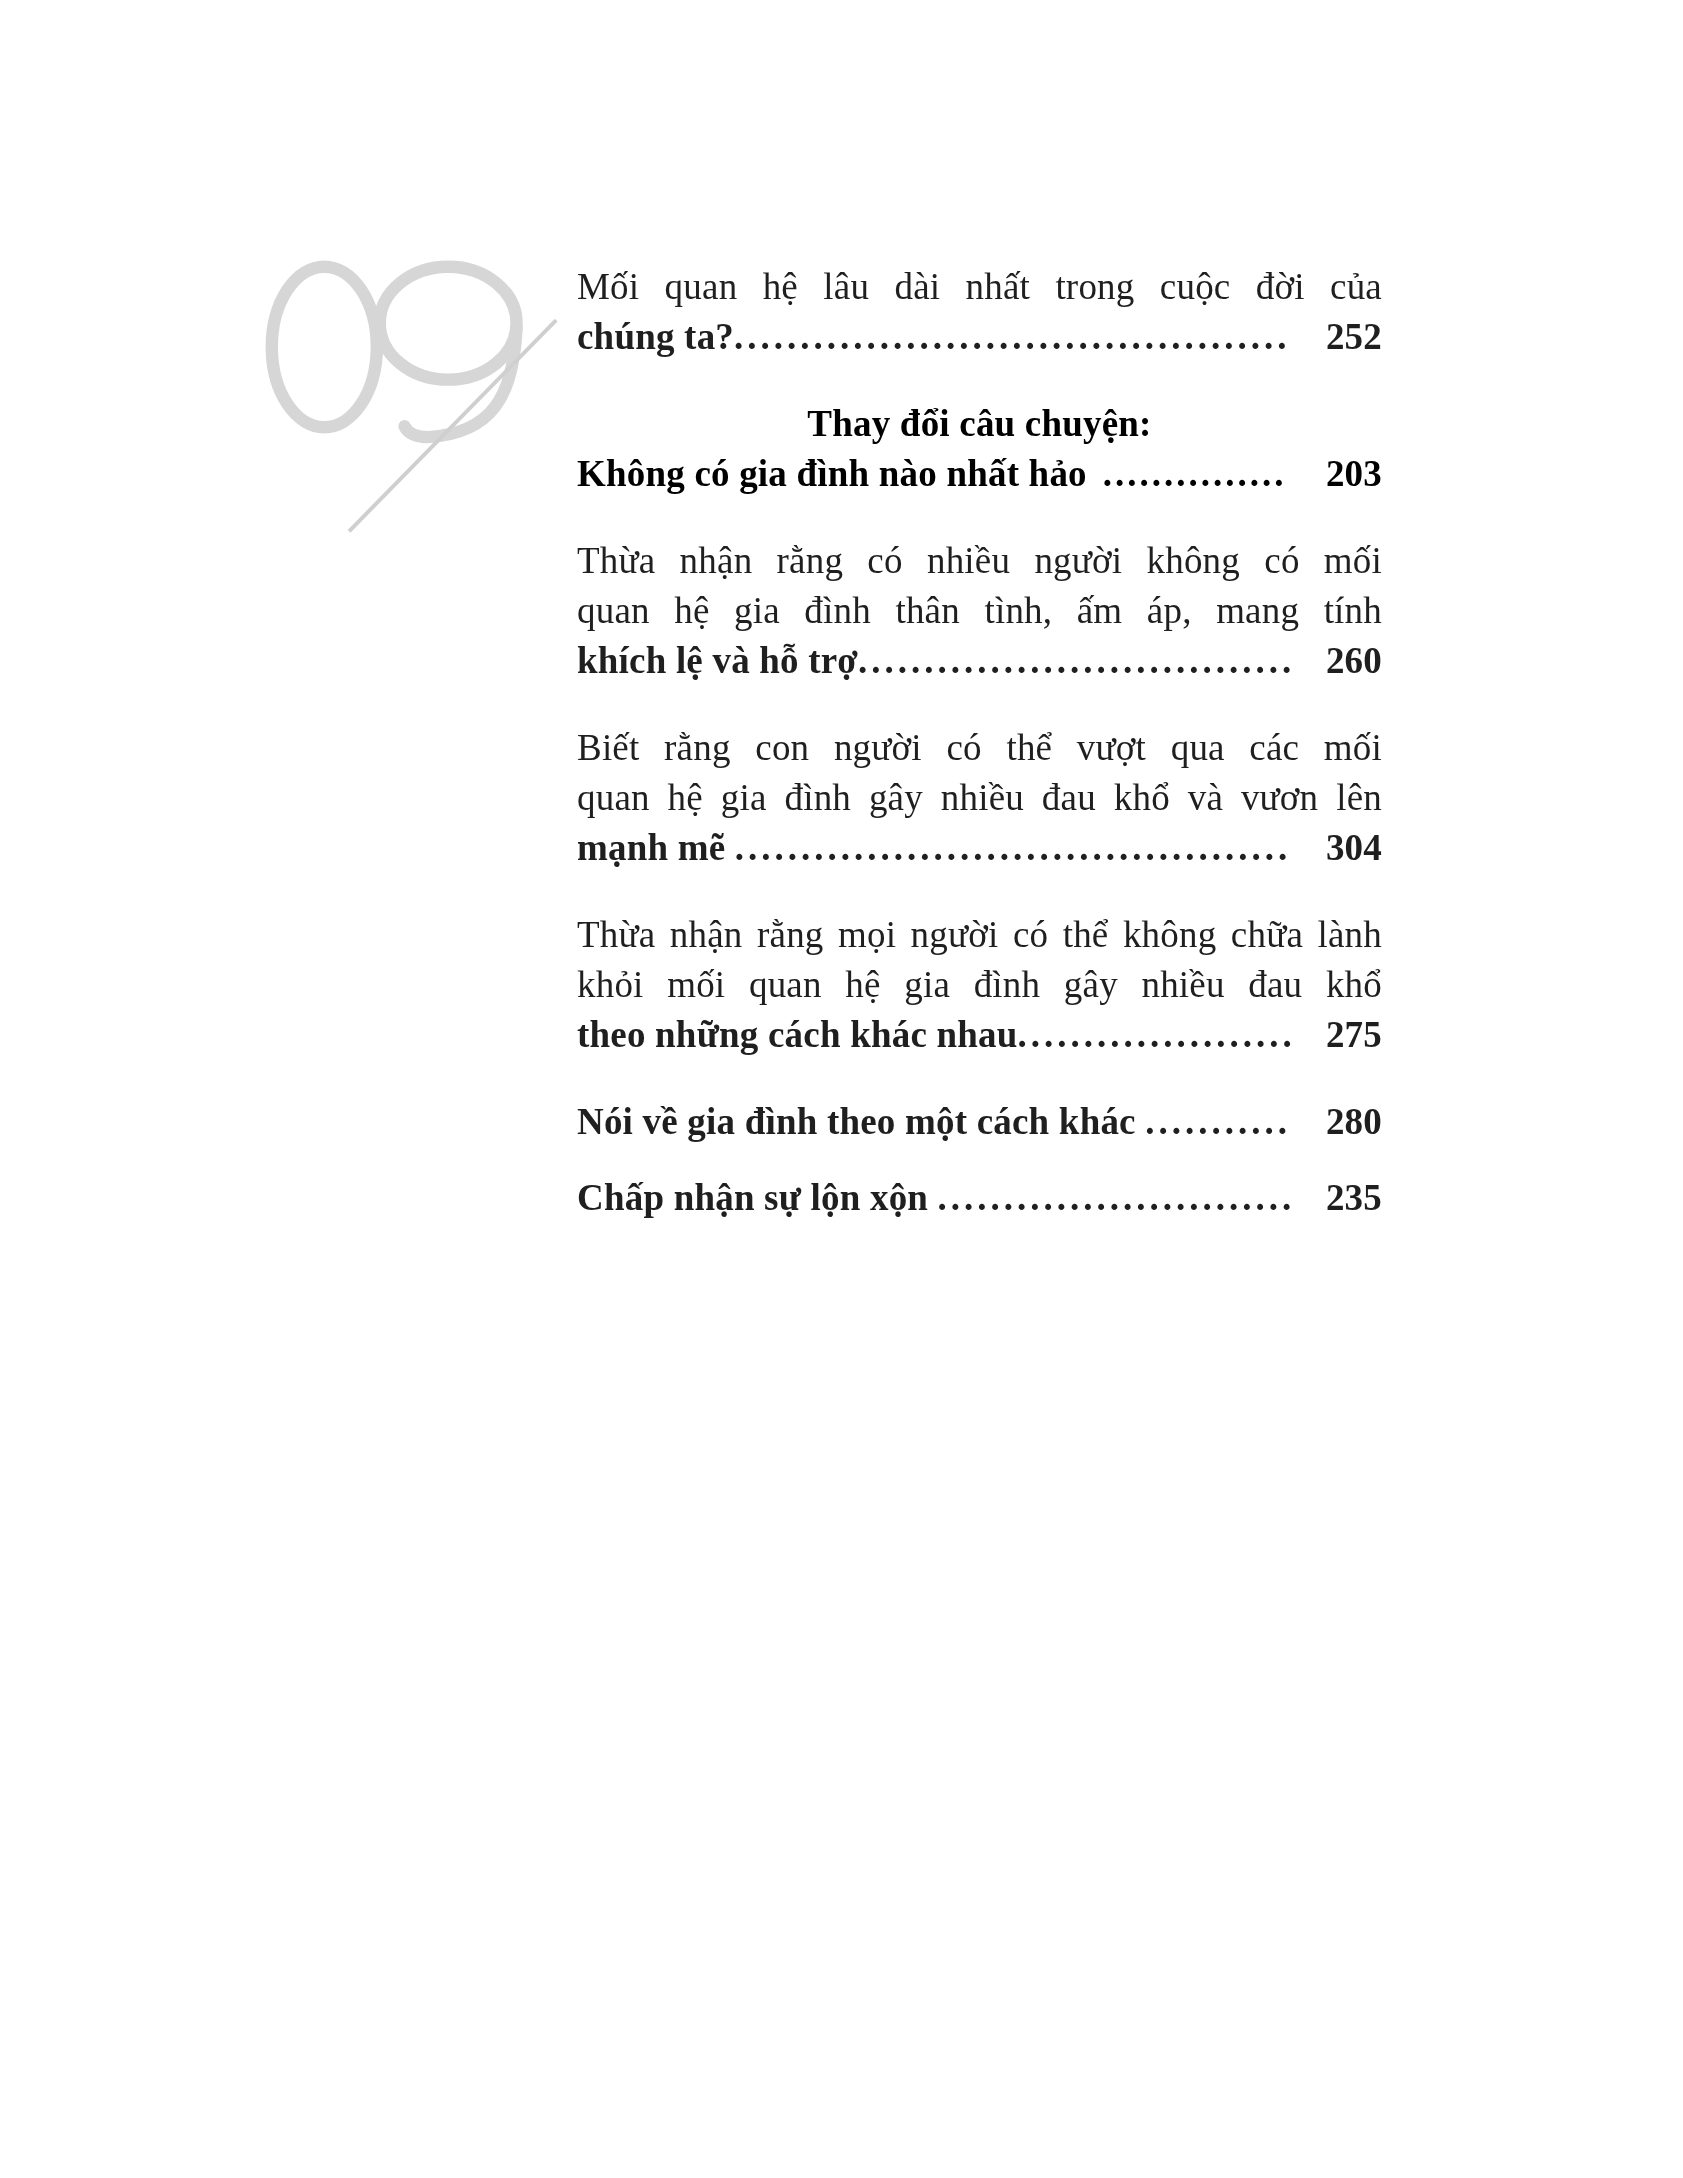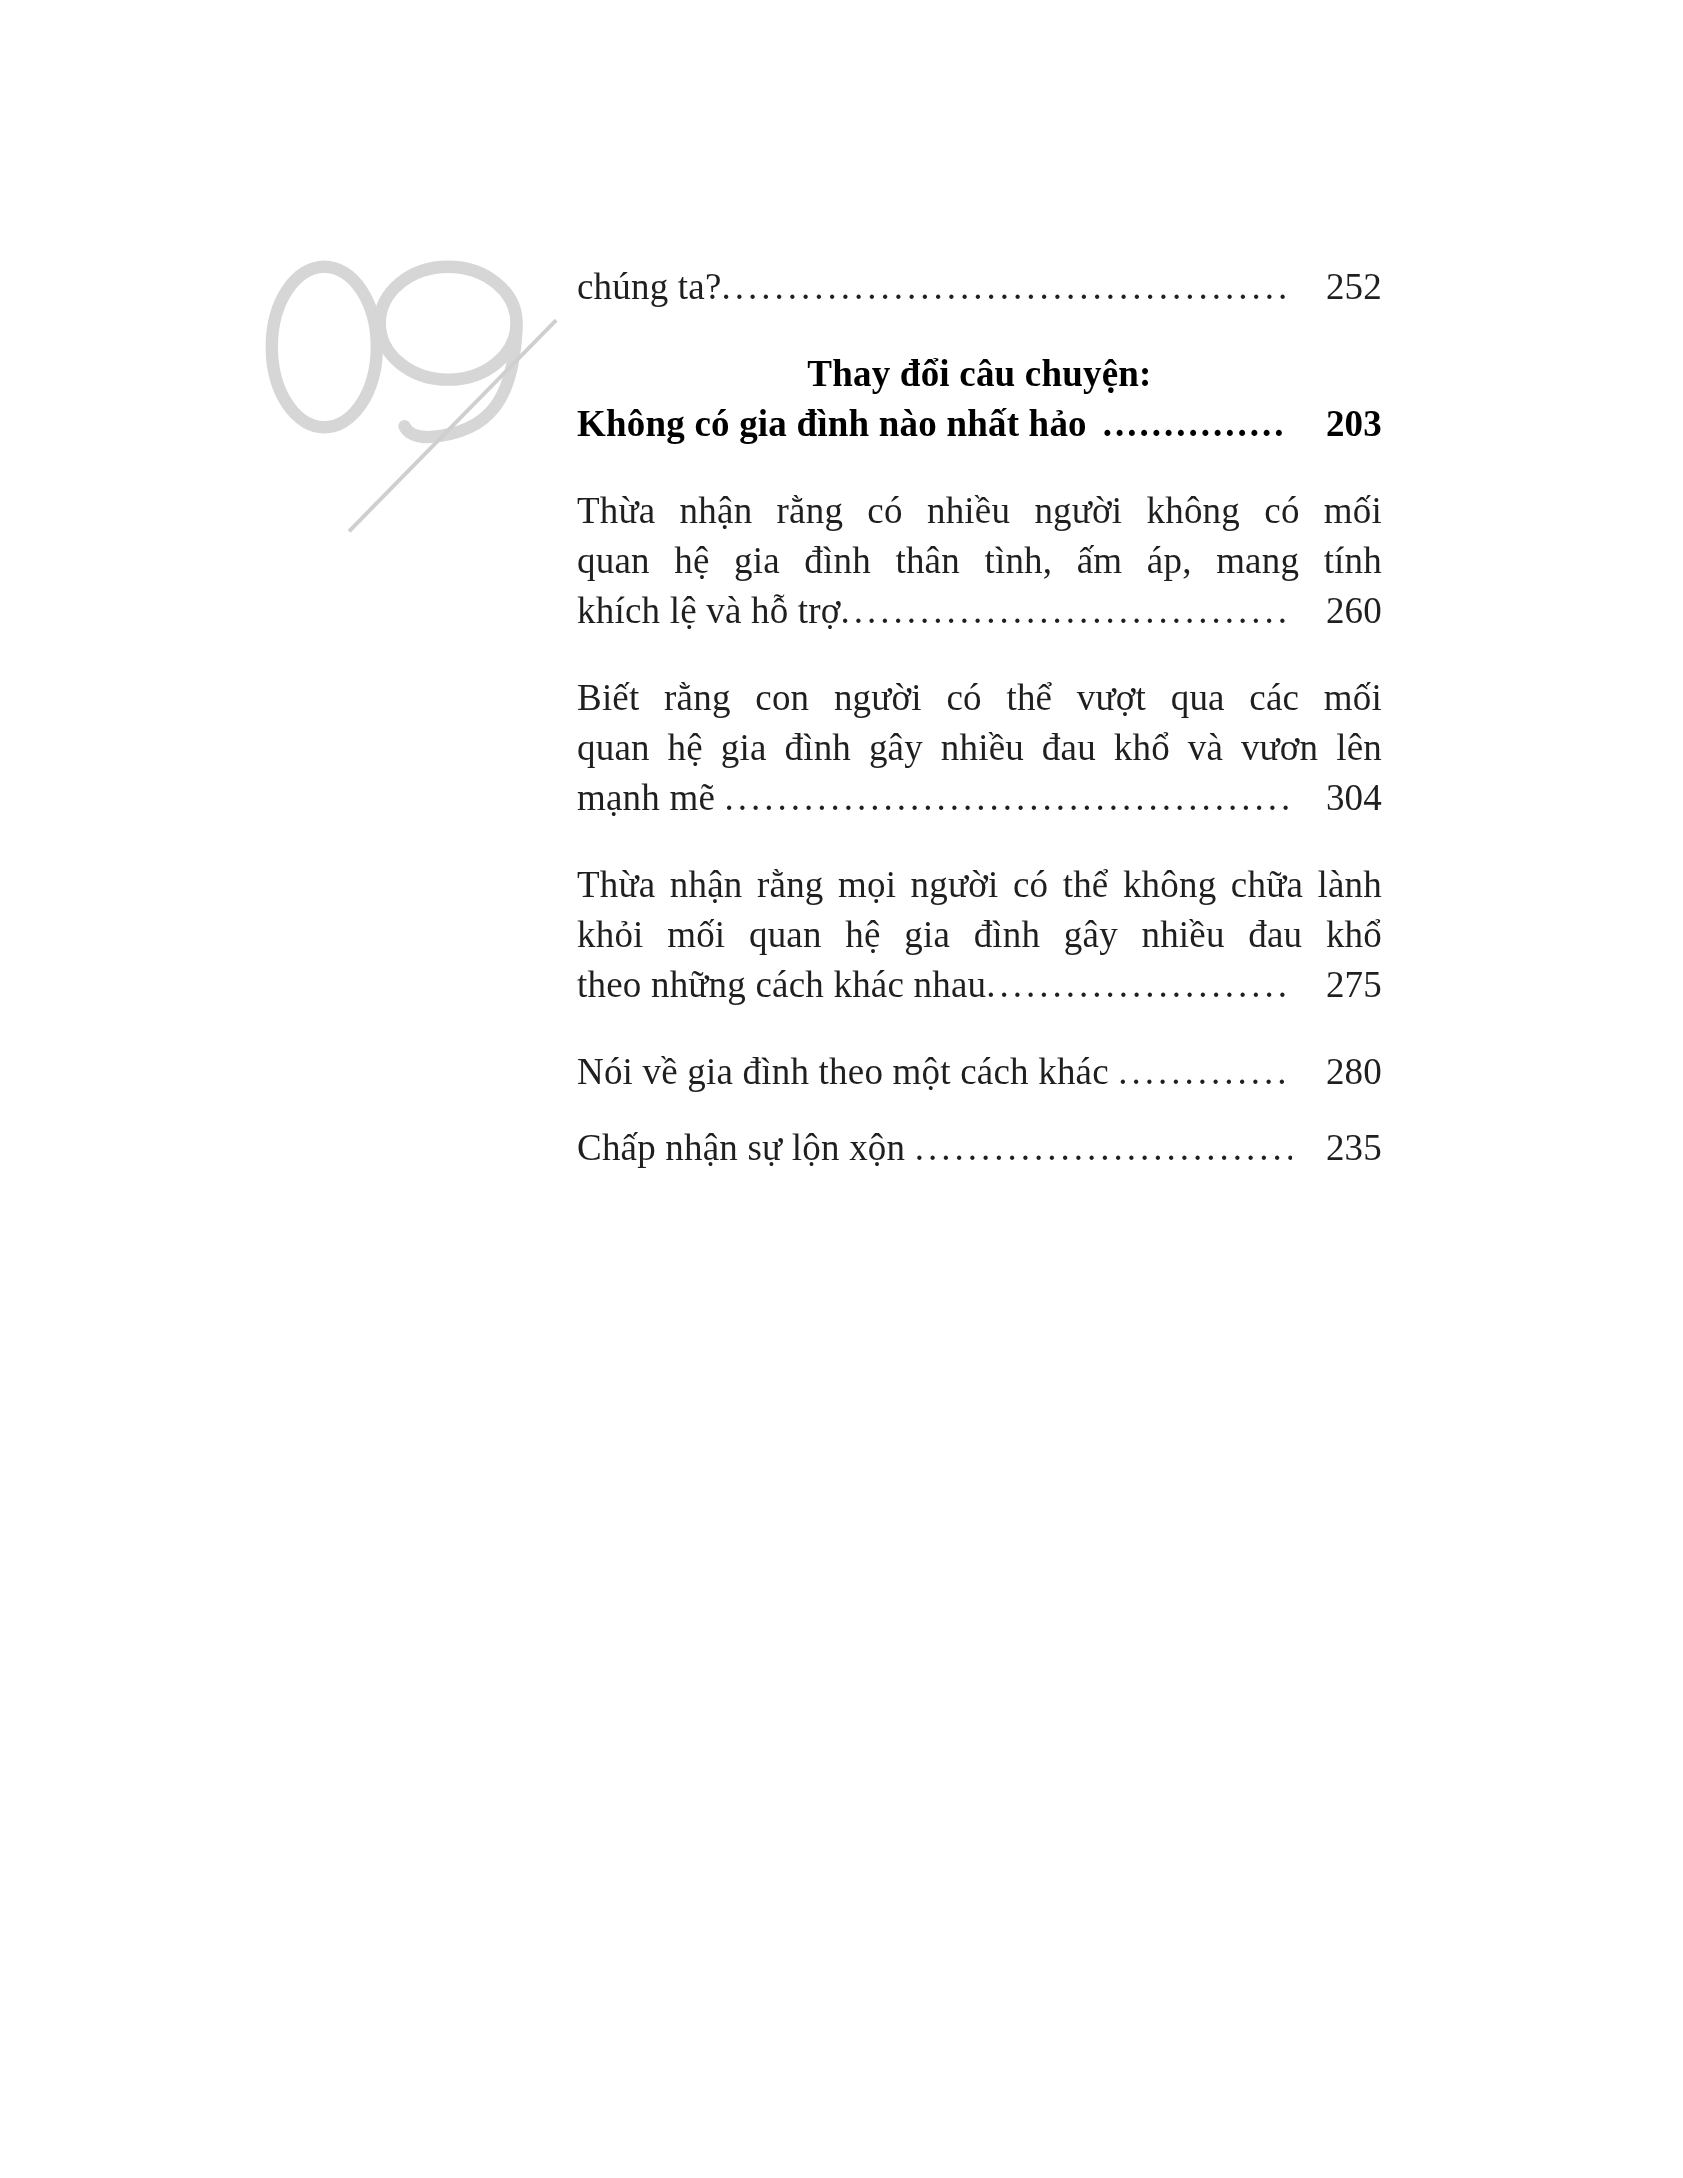--- a/index.html
+++ b/index.html
@@ -36,21 +36,21 @@
   }
 
   .entry { margin-bottom: 37px; }
   .entry-heading { font-weight: bold; color: #000000; }
   .entry-single.extra-gap { margin-top: 12px; }
   .entry-single { margin-bottom: 26px; }
 
   .line-just { text-align: justify; text-align-last: justify; }
   .line-plain { text-align: center; }
 
-  .line-last { display: flex; align-items: baseline; }
+  .line-last { display: flex; align-items: baseline; font-weight: bold; }
   .line-last .txt { flex: 0 0 auto; white-space: pre; }
   .dots {
     flex: 1 1 auto;
     overflow: hidden;
     white-space: nowrap;
     letter-spacing: 4px;
     margin-right: 2px;
   }
   .entry-heading .dots { letter-spacing: 3px; margin-left: 16px; margin-right: 12px; }
   .pagenum { flex: 0 0 auto; margin-left: 32px; }
@@ -63,20 +63,21 @@
   <svg class="chapter-graphic" viewBox="240 235 350 330" aria-label="09">
     <ellipse cx="327" cy="350" rx="53" ry="81" fill="none" stroke-width="12.5" stroke="#d6d6d6"></ellipse>
     <ellipse cx="452" cy="326" rx="69" ry="57" fill="none" stroke-width="12.5" stroke="#d6d6d6"></ellipse>
     <path d="M 521 330 C 518 400 496 437 432 441 C 420 441 411 437 408 430" fill="none" stroke-width="12.5" stroke-linecap="round" stroke="#d6d6d6"></path>
     <line x1="561" y1="323" x2="352" y2="536" stroke-width="4" stroke="#cfcfcf"></line>
   </svg>
 
   <div class="toc">
 
     <div class="entry">
+      <div class="line-just">Mối quan hệ lâu dài nhất trong cuộc đời của</div>
       <div class="line-last">
         <span class="txt">chúng ta?</span>
         <span class="dots">................................................................................................................................................................</span>
         <span class="pagenum">252</span>
       </div>
     </div>
 
     <div class="entry entry-heading">
       <div class="line-plain">Thay đổi câu chuyện:</div>
       <div class="line-last">

